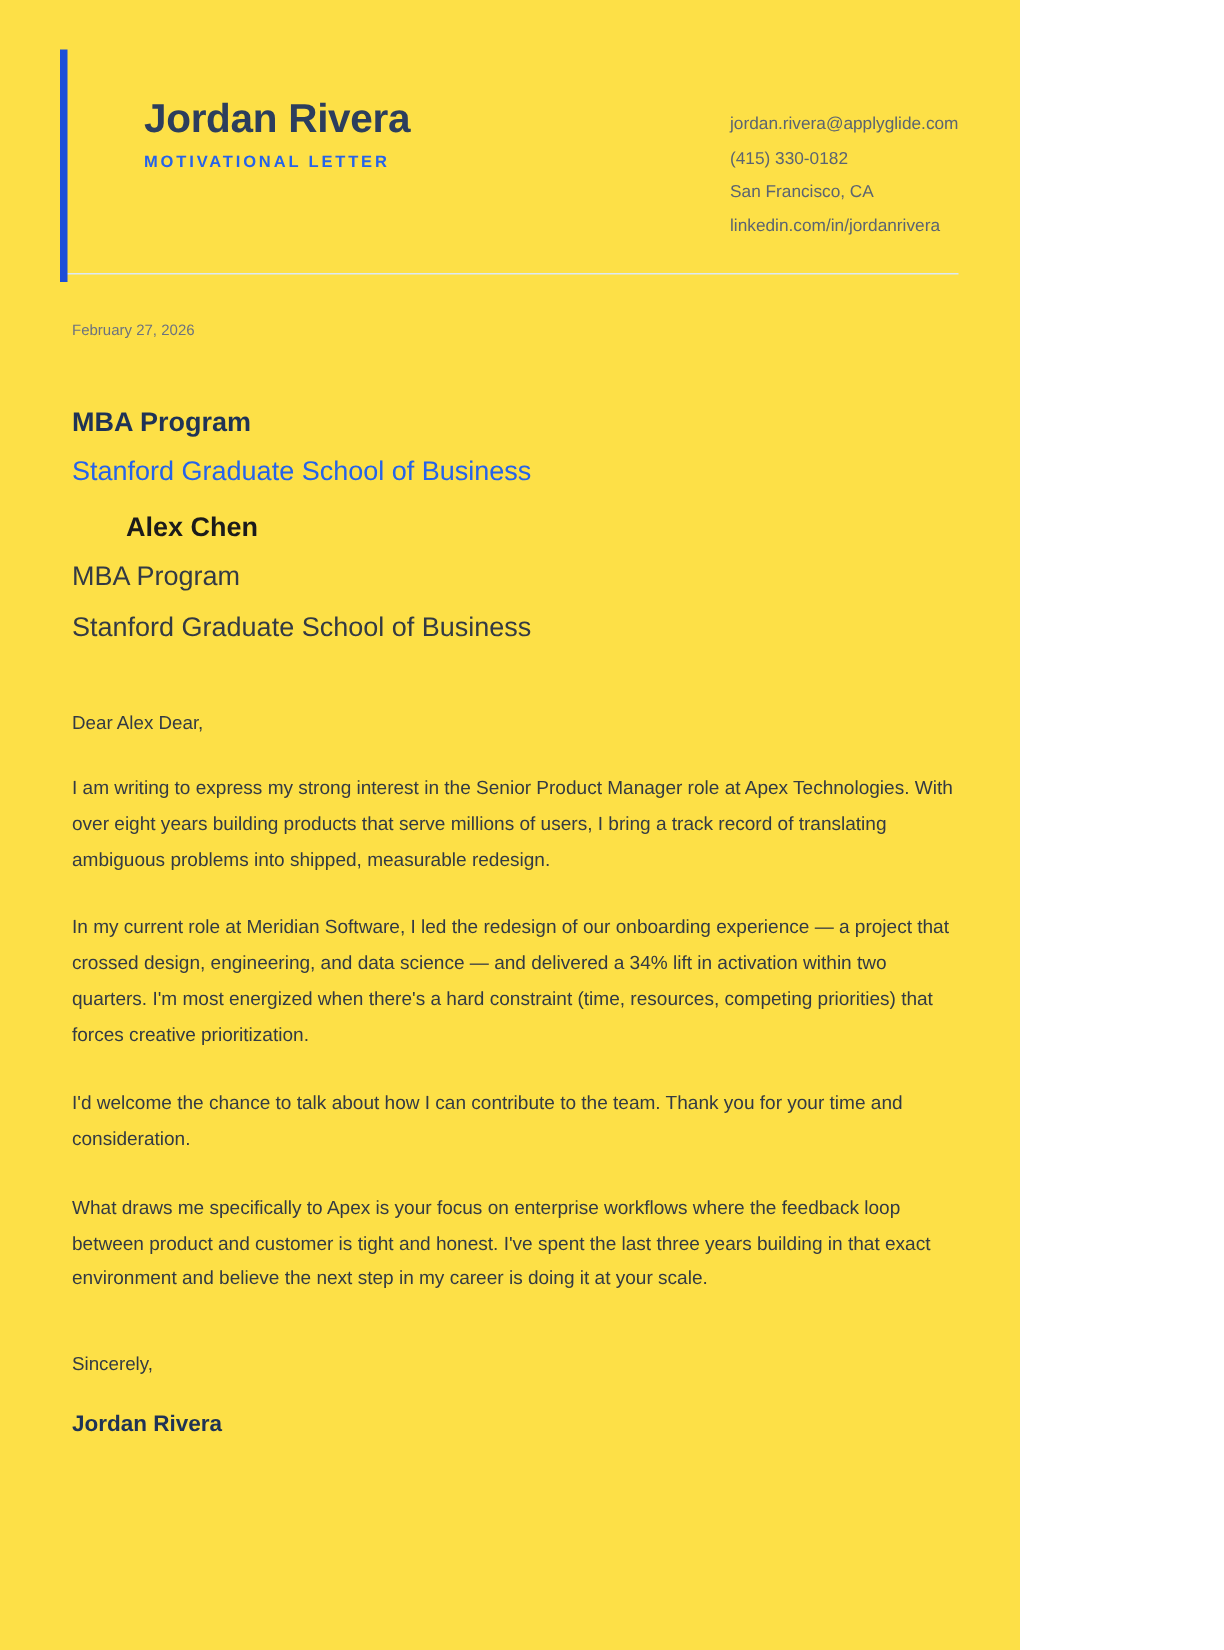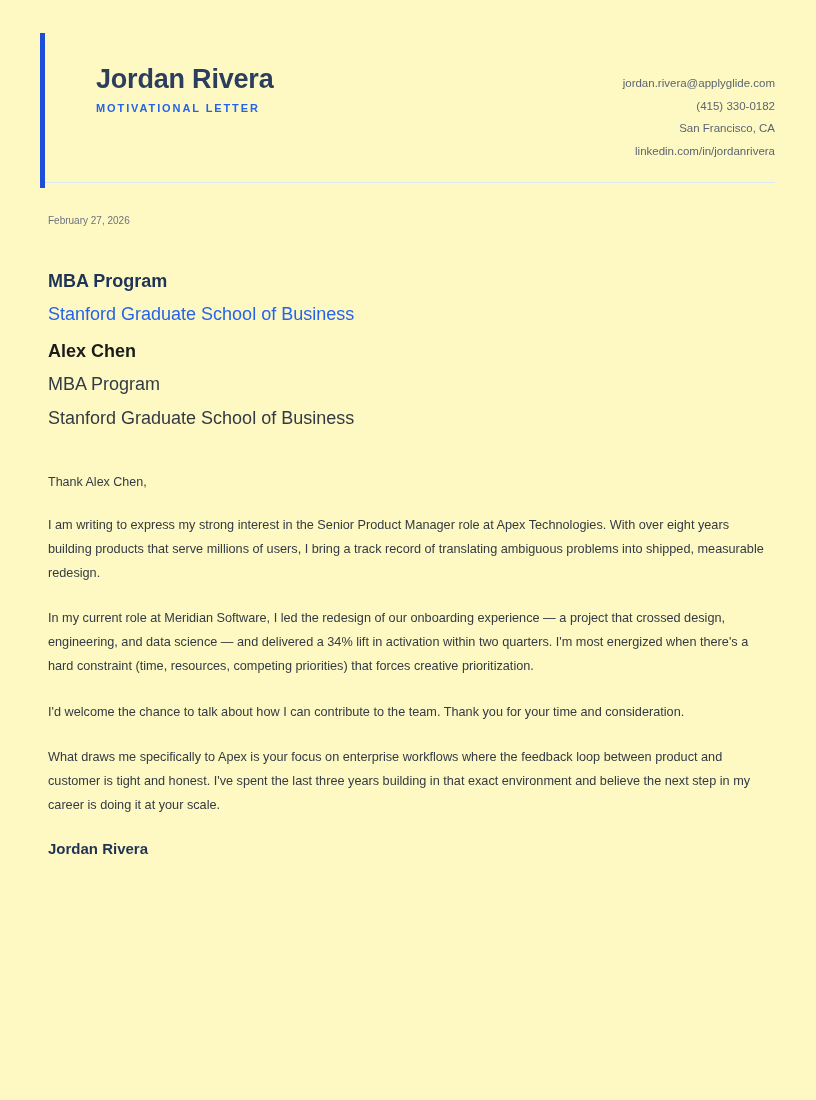--- a/index.html
+++ b/index.html
@@ -8,23 +8,23 @@
     background: #ffffff;
   }
   body {
     width: 816px;
     height: 1100px;
     font-family: "Liberation Sans", sans-serif;
     -webkit-font-smoothing: antialiased;
   }
   .page {
     position: relative;
-    width: 816px;
+    width: 680px;
     height: 1100px;
-    background: #fef9c3;
+    background: #fde047;
     box-sizing: border-box;
   }
 
   
   .header {
     position: relative;
     margin: 0 41px 0 40px;
     padding-top: 33px;
     display: flex;
     align-items: flex-start;
@@ -52,21 +52,20 @@
   }
   .name-subtitle {
     margin-top: 7px;
     font-size: 11px;
     font-weight: bold;
     color: #2563eb;
     letter-spacing: 1.9px;
     text-transform: uppercase;
   }
   .header-right {
-    text-align: right;
     padding-top: 39px;
     font-size: 11.5px;
     color: #5b6472;
     line-height: 1.97;
   }
   .contact-line {
     white-space: nowrap;
   }
 
   
@@ -95,20 +94,21 @@
     font-weight: bold;
     color: #1f3356;
   }
   .recipient-school-link {
     color: #2563eb;
   }
   .recipient-name {
     font-weight: bold;
     color: #1b1b1b;
     margin-top: 4px;
+    margin-left: 36px;
   }
   .recipient-line {
     color: #333a44;
   }
 
   .salutation {
     margin-top: 37px;
     font-size: 12.5px;
     color: #333a44;
     line-height: 1.6;
@@ -162,23 +162,24 @@
     <div class="date">February 27, 2026</div>
 
     <div class="recipient">
       <div class="recipient-org">MBA Program</div>
       <div class="recipient-school-link">Stanford Graduate School of Business</div>
       <div class="recipient-name">Alex Chen</div>
       <div class="recipient-line">MBA Program</div>
       <div class="recipient-line">Stanford Graduate School of Business</div>
     </div>
 
-    <div class="salutation">Thank Alex Chen,</div>
+    <div class="salutation">Dear Alex Dear,</div>
 
     <div class="paragraph">I am writing to express my strong interest in the Senior Product Manager role at Apex Technologies. With over eight years building products that serve millions of users, I bring a track record of translating ambiguous problems into shipped, measurable redesign.</div>
     <div class="paragraph">In my current role at Meridian Software, I led the redesign of our onboarding experience — a project that crossed design, engineering, and data science — and delivered a 34% lift in activation within two quarters. I'm most energized when there's a hard constraint (time, resources, competing priorities) that forces creative prioritization.</div>
     <div class="paragraph">I'd welcome the chance to talk about how I can contribute to the team. Thank you for your time and consideration.</div>
     <div class="paragraph">What draws me specifically to Apex is your focus on enterprise workflows where the feedback loop between product and customer is tight and honest. I've spent the last three years building in that exact environment and believe the next step in my career is doing it at your scale.</div>
 
+    <div class="closing">Sincerely,</div>
     <div class="signature">Jordan Rivera</div>
 
   </div>
 </div>
 
 </body></html>

